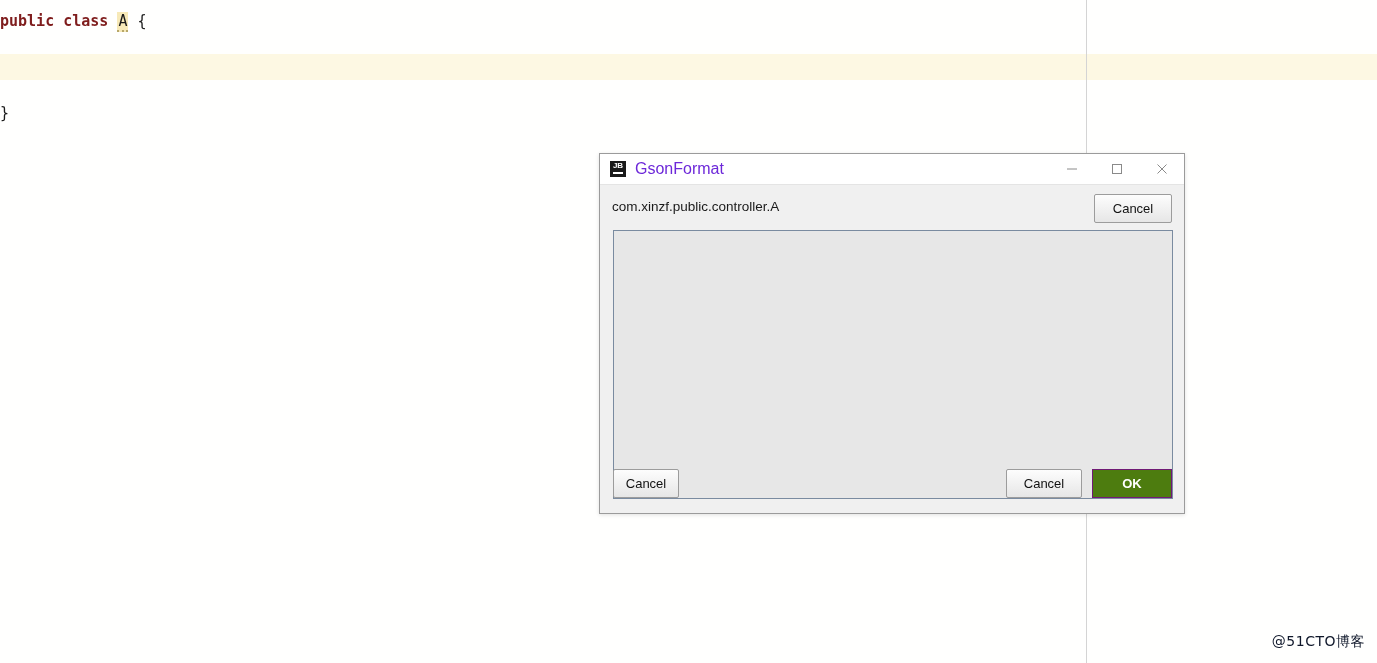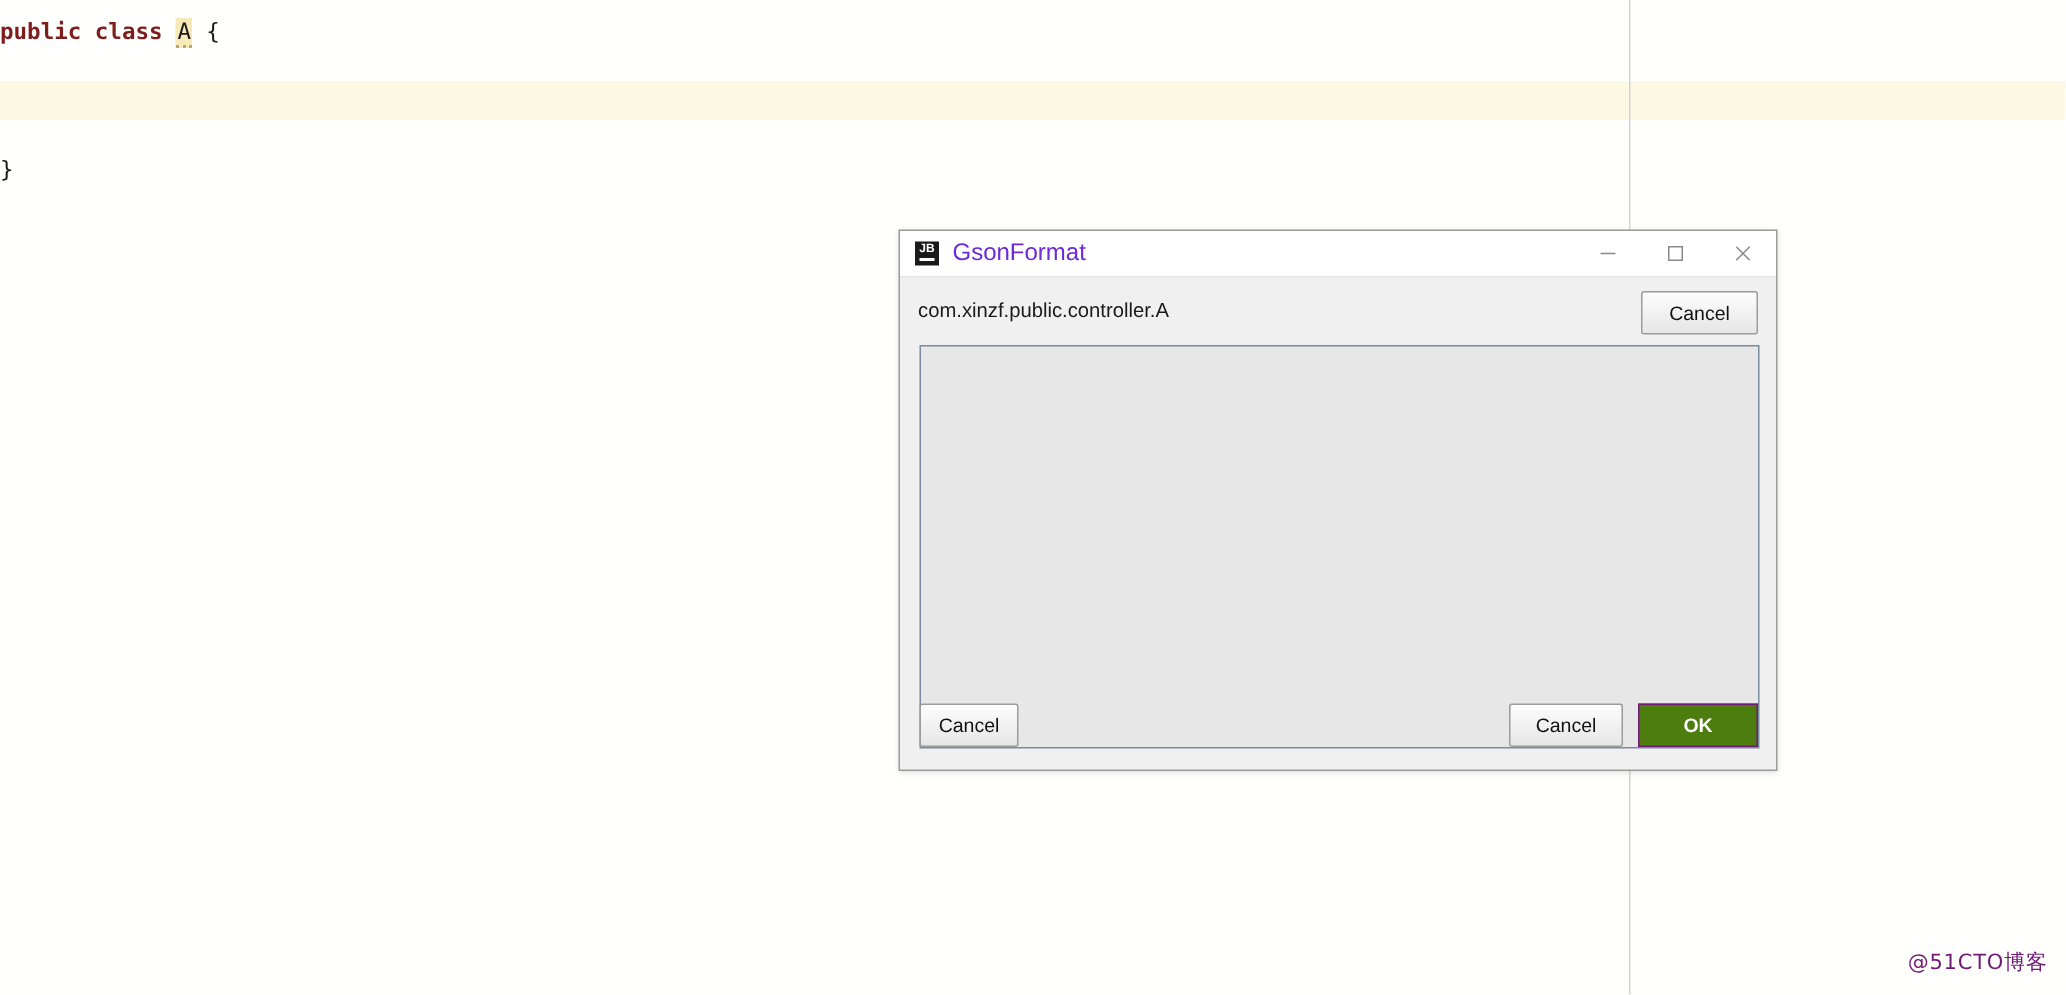--- a/index.html
+++ b/index.html
@@ -233,21 +233,21 @@
     justify-content: center;
     cursor: default;
   }
 
   
   #watermark {
     position: absolute;
     right: 12px;
     bottom: 12px;
     font-size: 14px;
-    color: #701a75;
+    color: #0f172a;
     font-family: "DejaVu Sans", sans-serif;
     letter-spacing: 0.5px;
   }
 </style>
 </head>
 <body>
 
 <div id="editor">
 
   <div id="current-line-highlight"></div>

